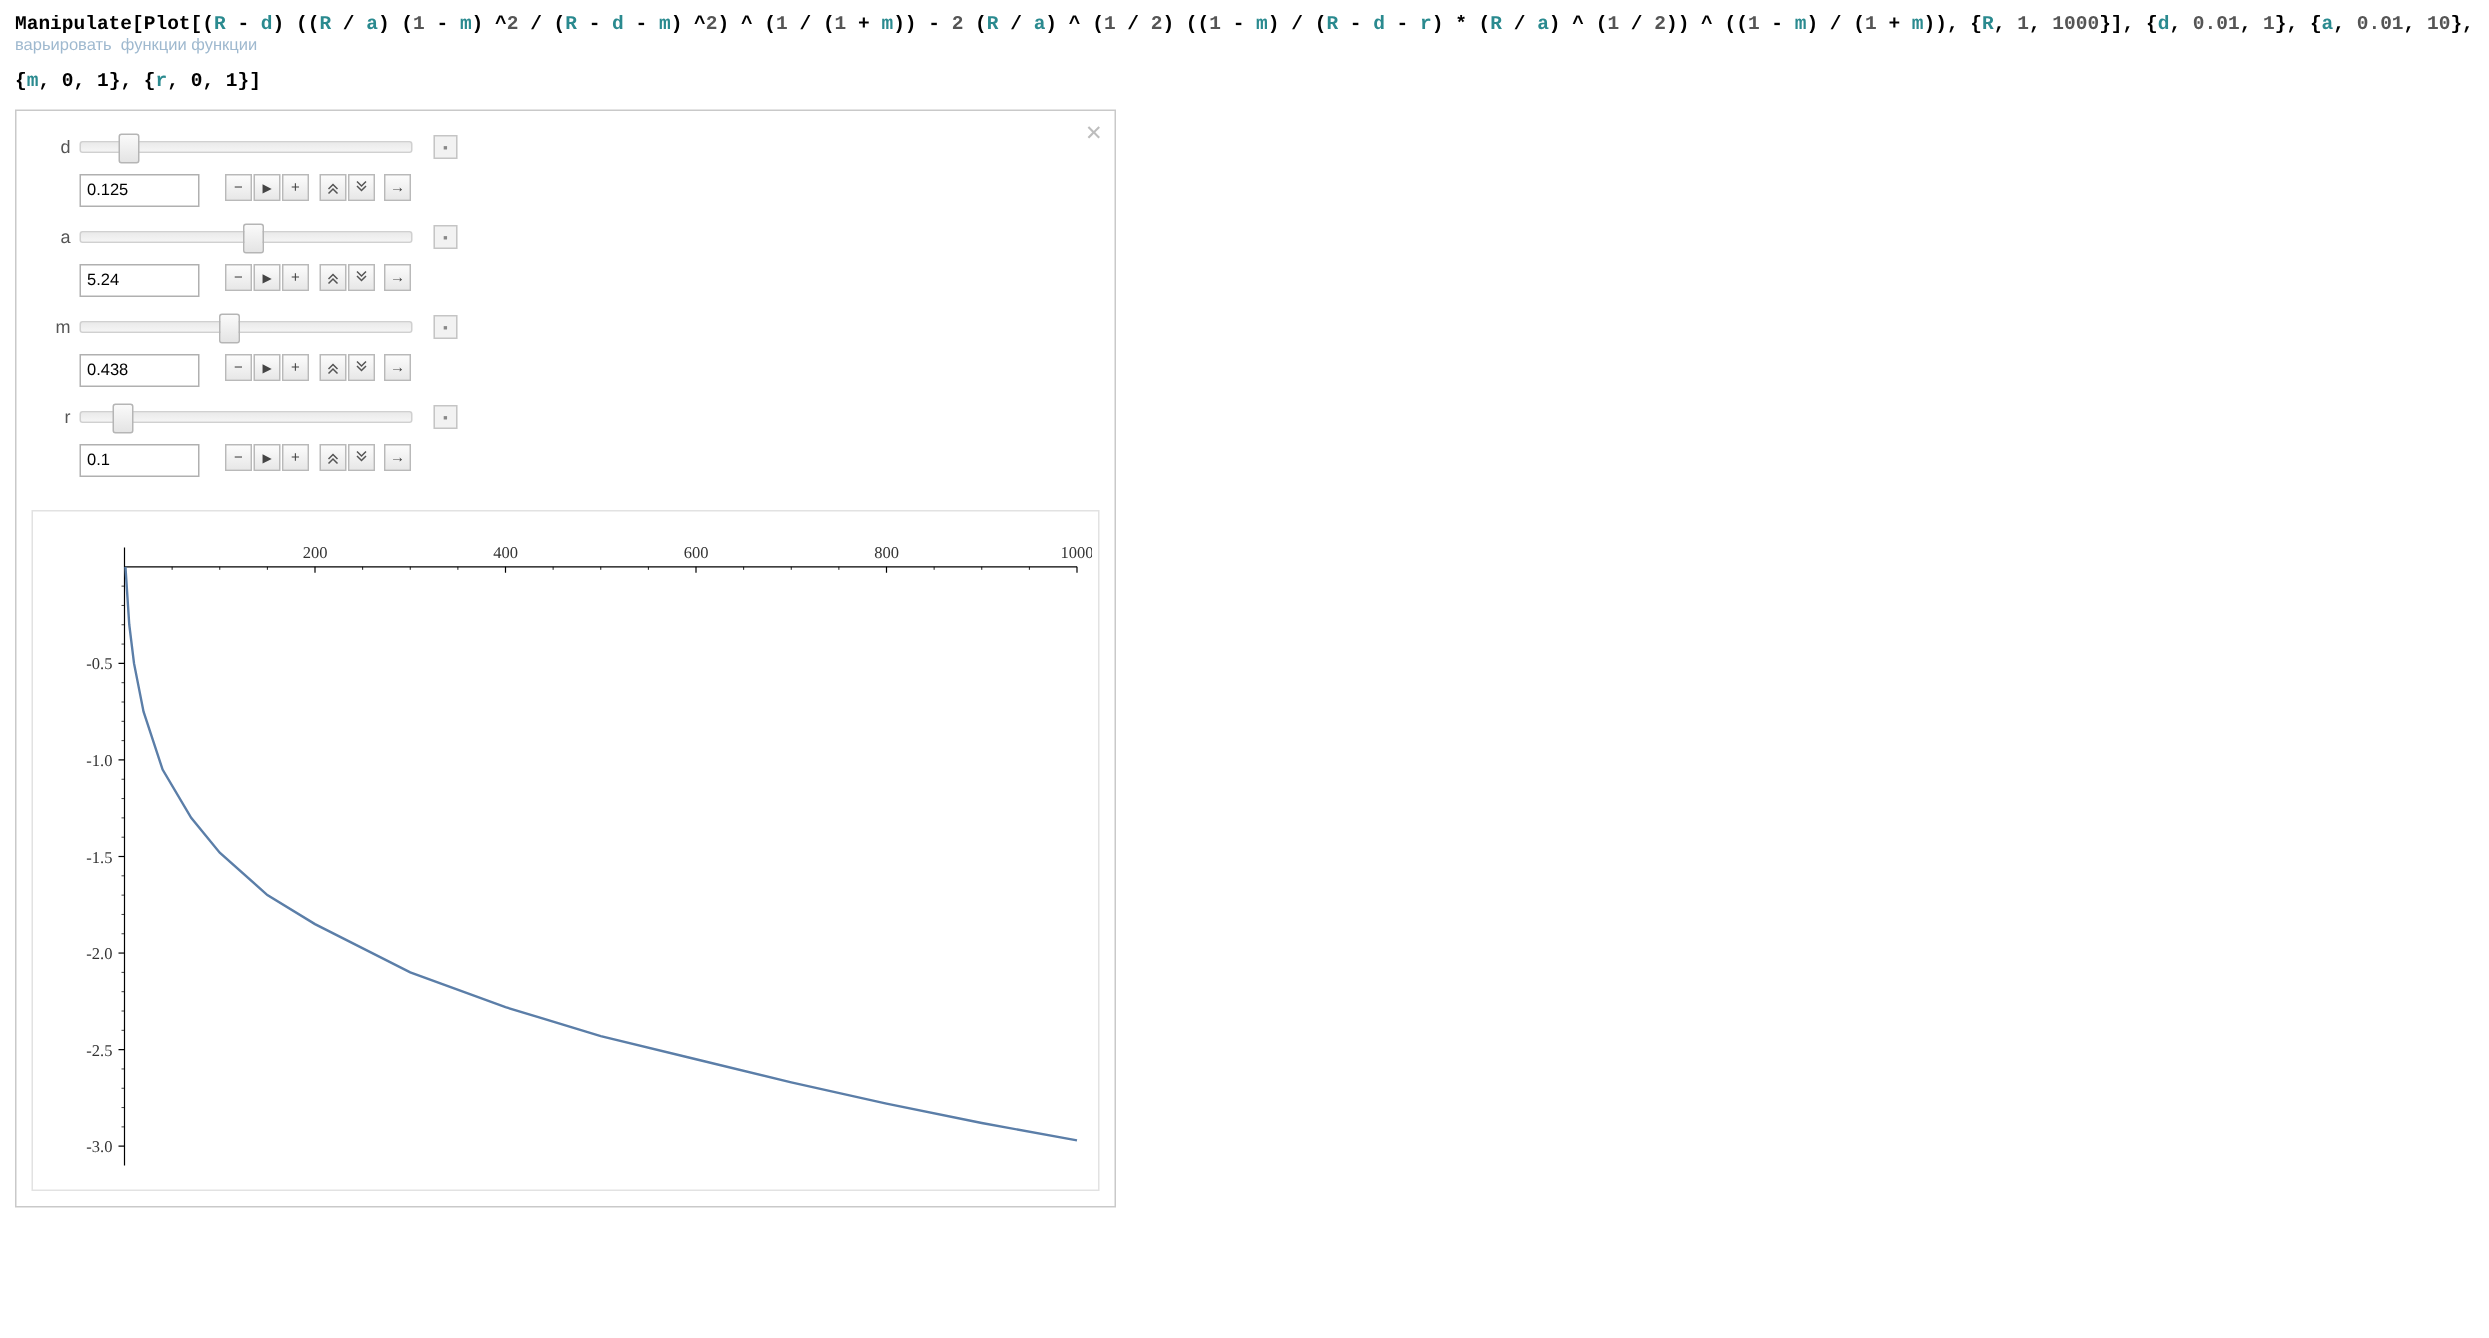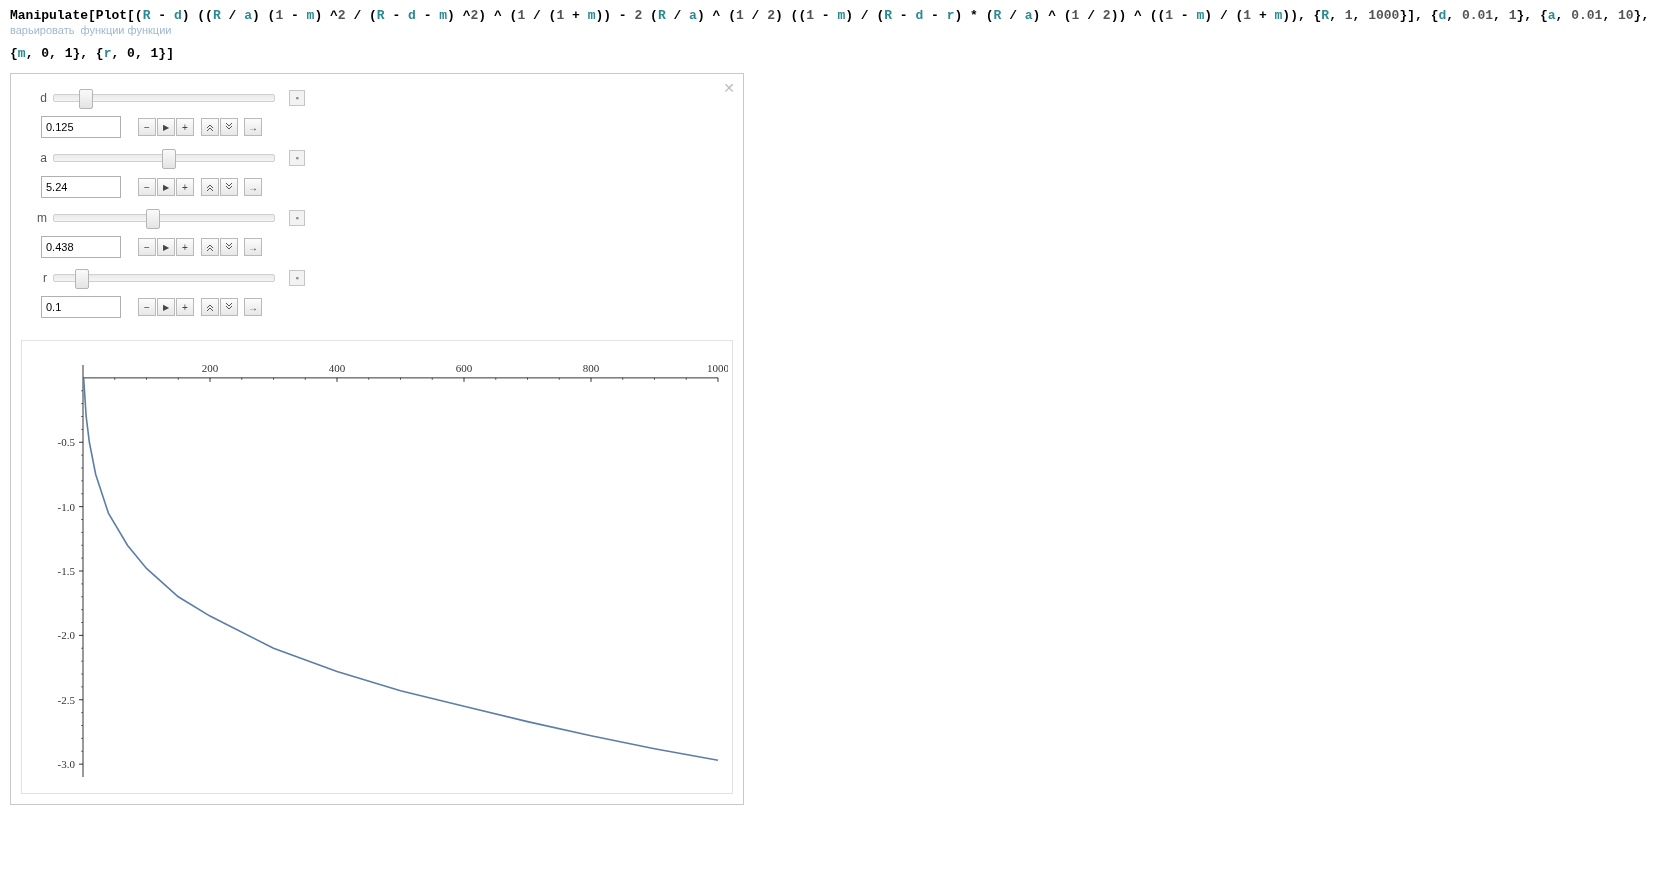--- a/index.html
+++ b/index.html
@@ -77,22 +77,21 @@
     width:14px;height:14px;
     border:1px solid #c5c5c5;
     background:#f2f2f2;
     font-size:9px;
     display:flex;align-items:center;justify-content:center;
     color:#888;
     margin-left:4px;
   }
   .value-row {
     display:flex;
-    align-items:center;
-    margin: 6px 0 8px 14px;
+    margin: 6px 0 8px 26px;
     gap:2px;
   }
   .val-input {
     width:70px;
     height:18px;
     border:1px solid #b0b0b0;
     font-size:11px;
     padding:1px 4px;
     font-family: Verdana,sans-serif;
   }

